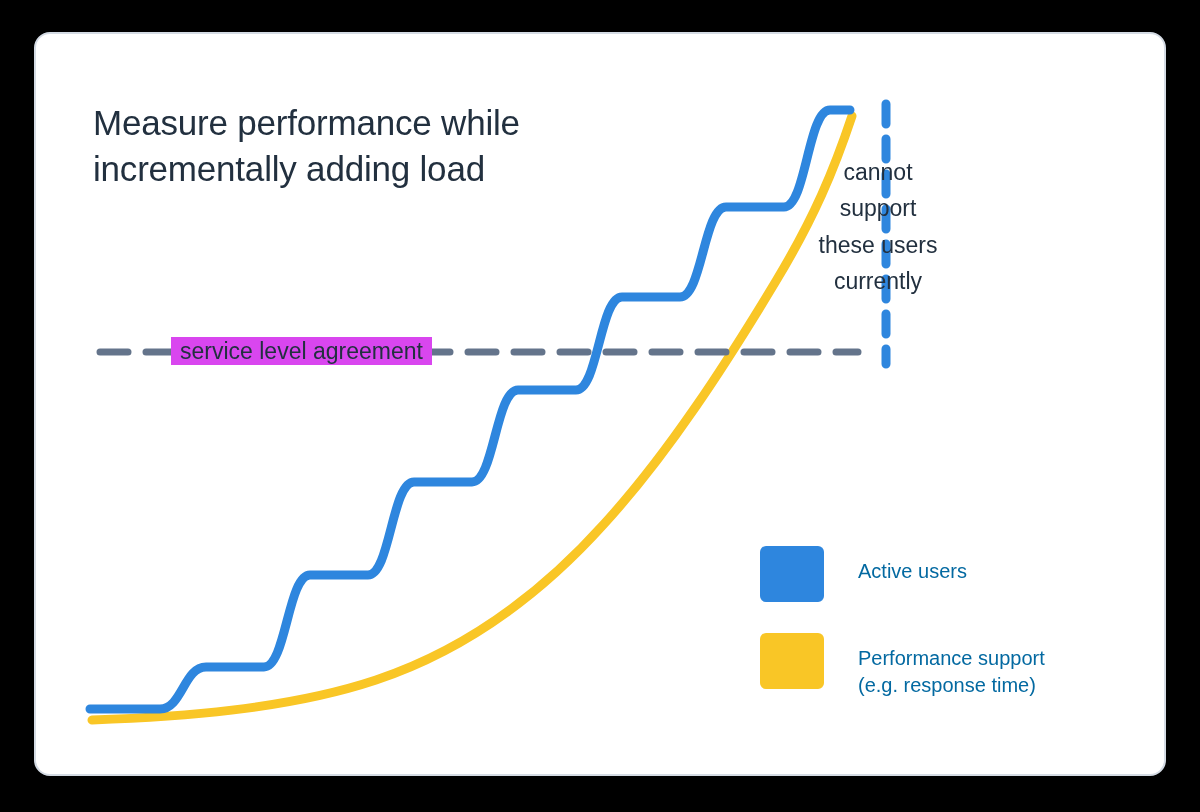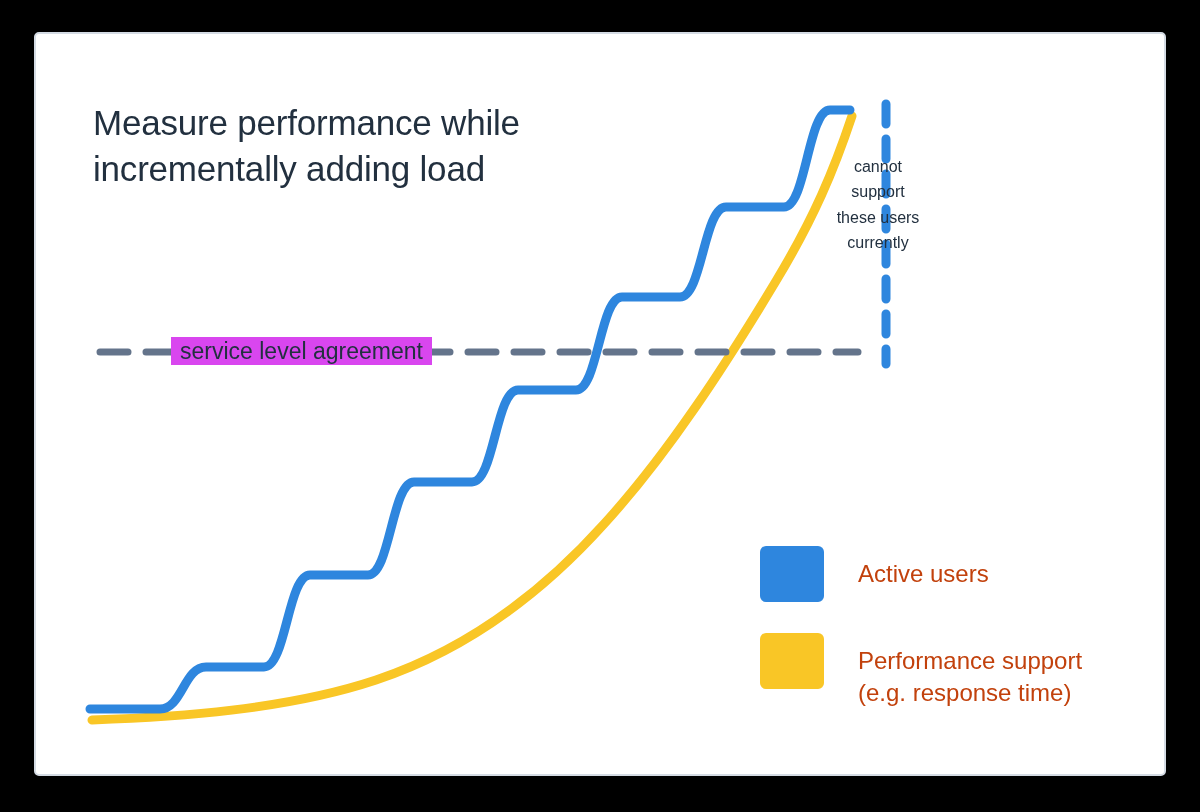--- a/index.html
+++ b/index.html
@@ -17,21 +17,21 @@
     background: #000000;
   }
   #card {
     position: absolute;
     left: 34px;
     top: 32px;
     width: 1132px;
     height: 744px;
     background: #ffffff;
     border: 2px solid #d4dbe4;
-    border-radius: 5px;
+    border-radius: 16px;
     overflow: hidden;
   }
   #chart-title {
     position: absolute;
     left: 57px;
     top: 66px;
     width: 560px;
     font-size: 35px;
     line-height: 1.32;
     color: #22303f;
@@ -45,21 +45,21 @@
     top: 0;
     width: 1132px;
     height: 744px;
   }
   .annot-block {
     position: absolute;
     left: 760px;
     top: 120px;
     width: 164px;
     text-align: center;
-    font-size: 16px;
+    font-size: 23px;
     line-height: 1.58;
     color: #22303f;
     white-space: pre-line;
   }
   .sla-label {
     position: absolute;
     left: 135px;
     top: 303px;
     font-size: 23px;
     color: #22303f;
@@ -79,23 +79,23 @@
     margin-bottom: 31px;
   }
   .legend-swatch {
     width: 64px;
     height: 56px;
     border-radius: 6px;
     flex: 0 0 auto;
     margin-right: 34px;
   }
   .legend-label {
-    font-size: 24px;
+    font-size: 20px;
     line-height: 1.34;
-    color: #c2410c;
+    color: #0369a1;
     padding-top: 12px;
     white-space: pre-line;
   }
 </style>
 </head>
 <body>
 
 <div id="stage">
 
   <div id="card">

